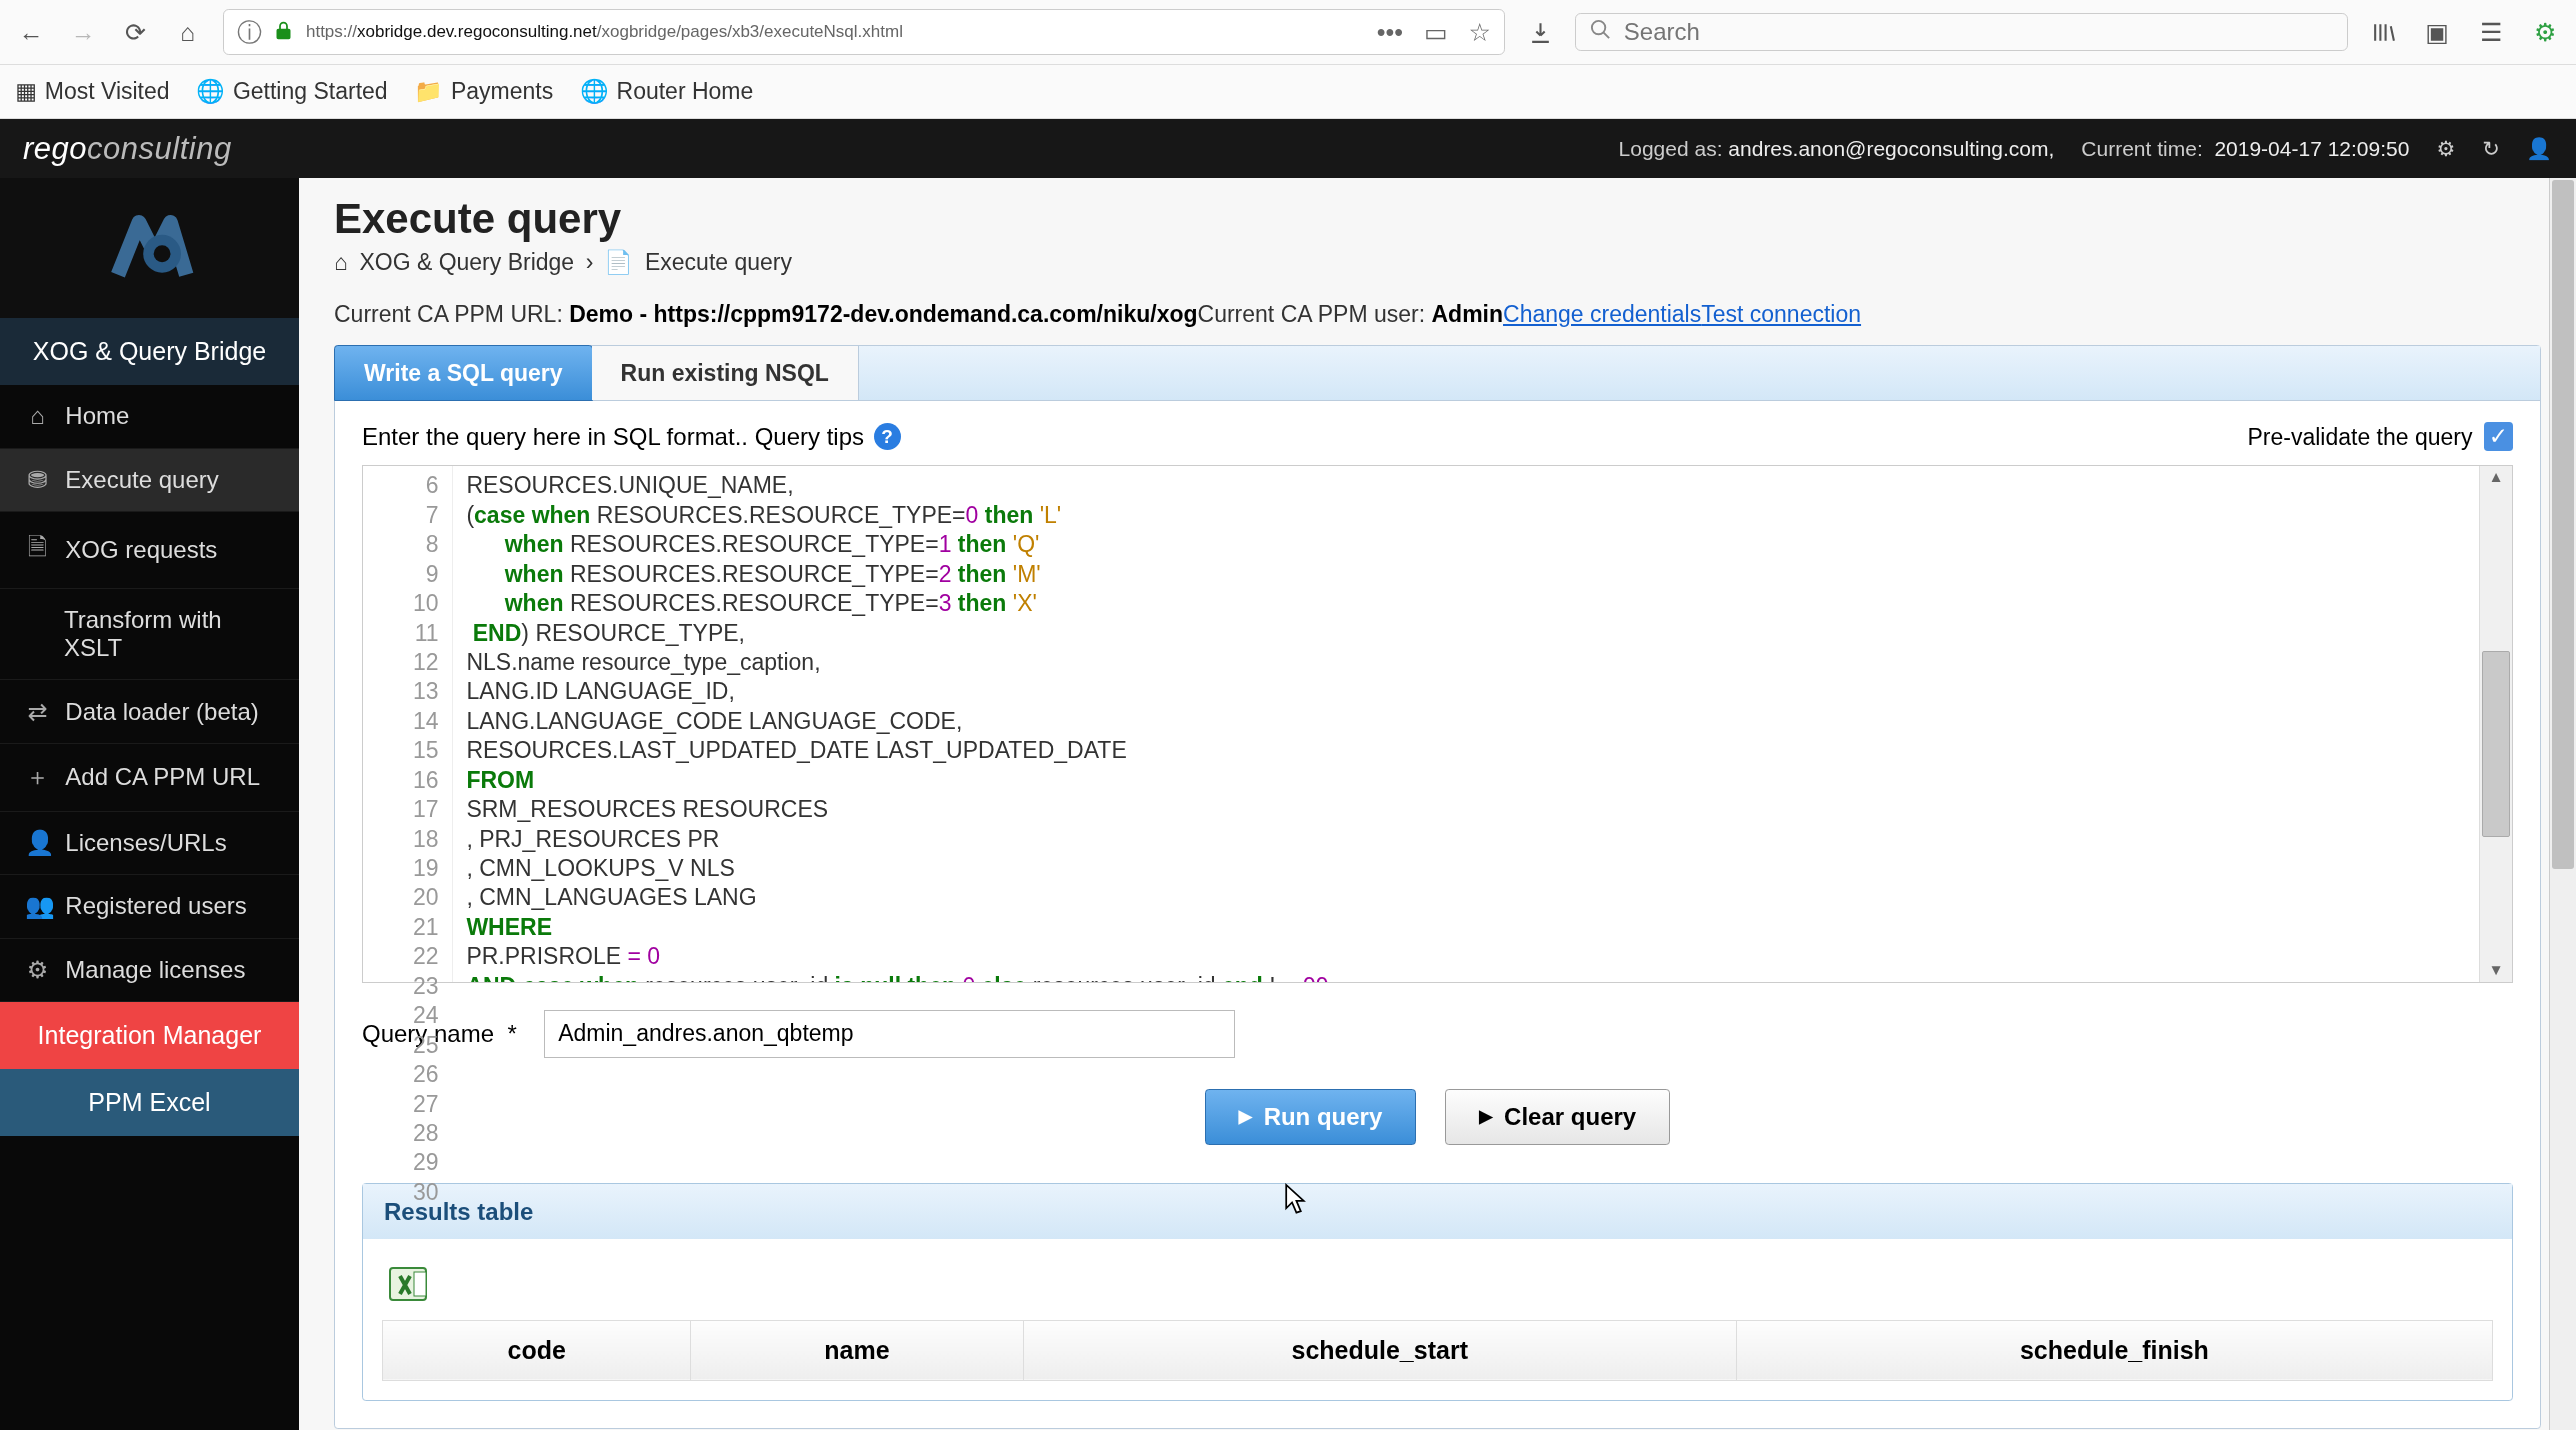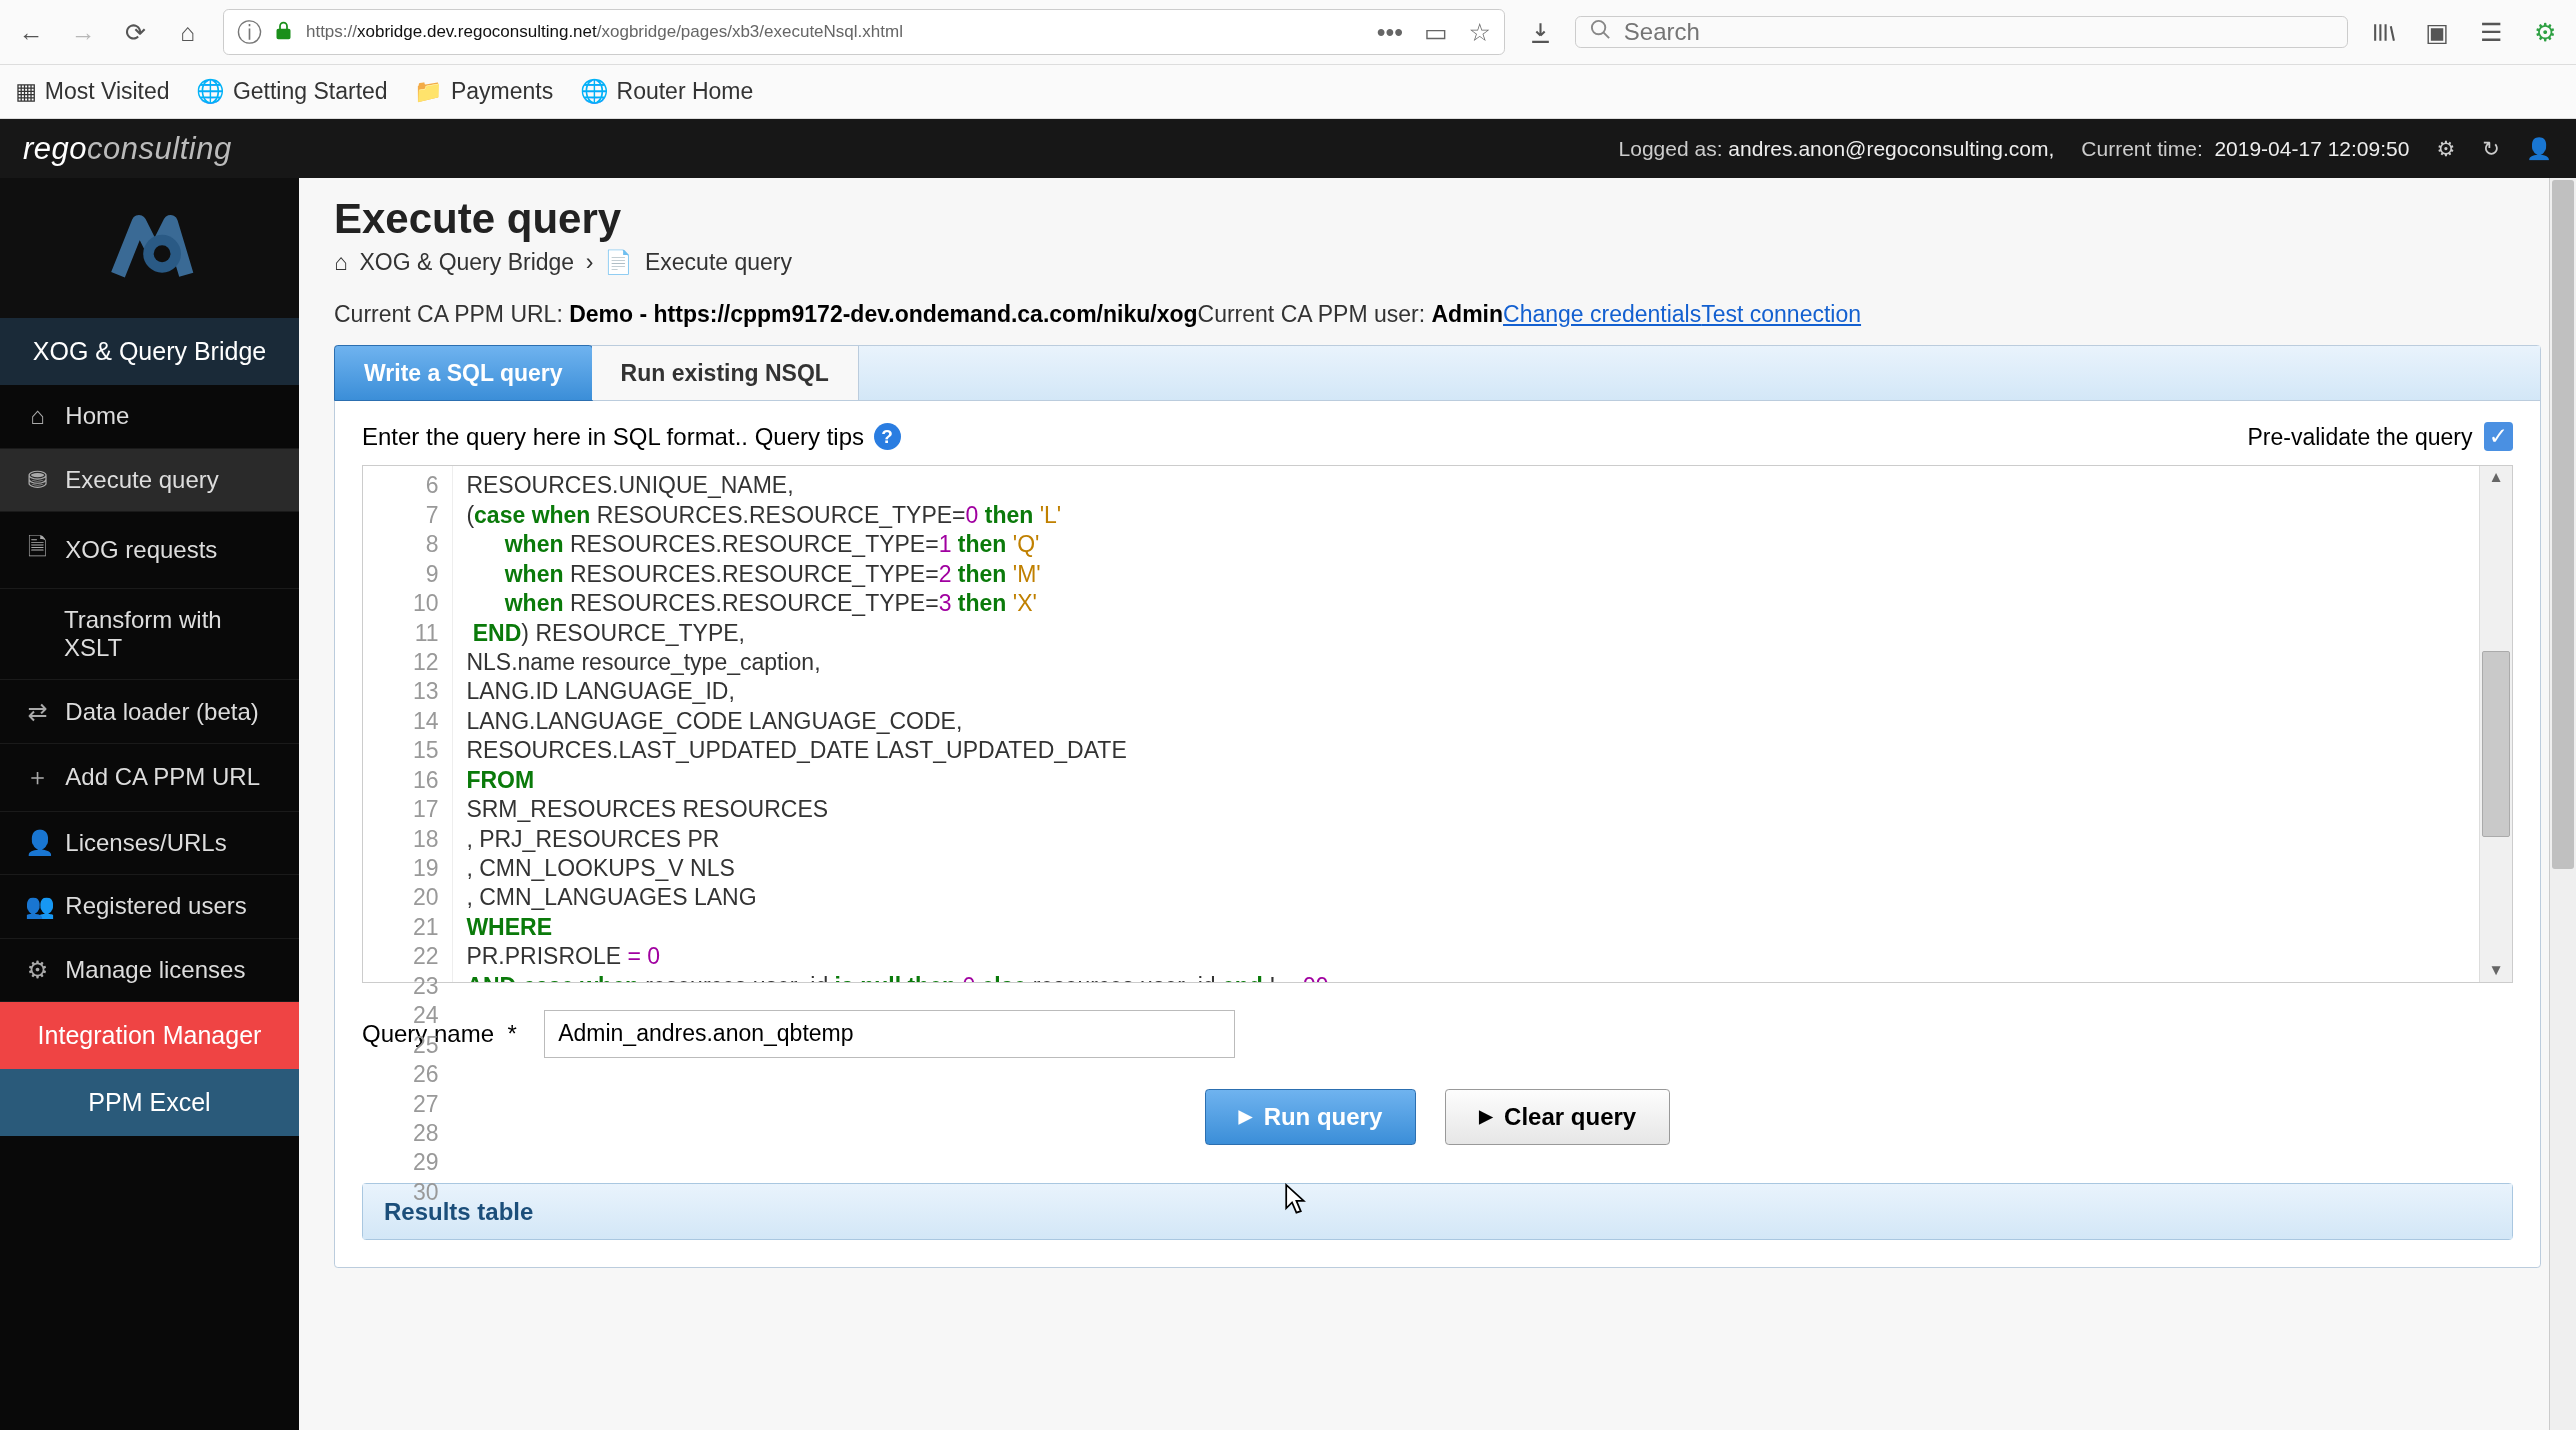--- a/index.html
+++ b/index.html
@@ -7,21 +7,21 @@
   
 
   
   .browser { width: 100%; height: 100%; display: flex; flex-direction: column; font-size: 25px; }
   .toolbar { display: flex; align-items: center; height: 65px; padding: 0 13.4px; gap: 17.3px; border-bottom: 1px solid #ddd; background:#fafafa;}
   .icon-btn { width: 35px; height: 35px; display:flex; align-items:center; justify-content:center; color:#555; cursor:pointer;}
   .url-bar { flex: 1.6; display:flex; align-items:center; height: 46px; border:1px solid #ccc; border-radius:5.8px; padding:0 13.4px; background:#fff; gap:11.5px;}
   .url-bar .lock { color:#1a8f1a; }
   .url-bar-text { color:#666; font-size:17px; white-space:nowrap; overflow:hidden;}
   .url-bar-text .domain { color:#111; }
-  .search-bar { flex:0.95; display:flex; align-items:center; height:32px; border:1px solid #ccc; border-radius:5.8px; padding:0 13.4px; gap:11.5px; font-style:italic;}
+  .search-bar { flex:0.95; display:flex; align-items:center; height:38px; border:1px solid #ccc; border-radius:5.8px; padding:0 13.4px; gap:11.5px; font-style:italic;}
   .search-bar input { border:none; outline:none; flex:1; font-size:24px; background:transparent;}
   .right-icons { display:flex; gap:19px; align-items:center;}
   .bookmarks-bar { display:flex; align-items:center; gap:27px; height:54px; padding:0 15.3px; border-bottom:1px solid #ddd; font-size:23px; color:#333; background:#fafafa;}
   .bookmarks-bar .bm { display:flex; align-items:center; gap:7.7px; cursor:pointer;}
 
   
   .app-header { display:flex; align-items:center; justify-content:space-between; background:#171717; color:#eee; height:59px; padding:0 23px; font-size:21px;}
   .app-header img, .brand-text { font-style:italic; font-weight:300; font-size:31px; letter-spacing:0.5px;}
   .brand-text .rego { color:#fff; } .brand-text .consulting { color:#bbb; }
   .header-right { display:flex; align-items:center; gap:27px; font-size:21px;}
@@ -307,20 +307,39 @@
                 <span>Run query</span>
               </div>
             <div class="btn">
                 <span class="tri">▶</span>
                 <span>Clear query</span>
               </div>
           </div>
 
           <div class="results-panel">
             <div class="results-hdr">Results table</div>
+            <div class="results-body">
+              <div class="export-ic">
+                <svg width="48" height="48" viewBox="0 0 48 48">
+                    <rect x="6" y="8" width="36" height="32" rx="3" fill="#e8f3e0" stroke="#3a8a3a" stroke-width="2"></rect>
+                    <path d="M16 16 L26 34 M26 16 L16 34" stroke="#2a7a2a" stroke-width="4"></path>
+                    <rect x="30" y="12" width="12" height="24" fill="#fff" stroke="#3a8a3a"></rect>
+                  </svg>
+              </div>
+              <table class="results">
+                <thead>
+                    <tr id="results-head-row">
+                      <th>code</th>
+                      <th>name</th>
+                      <th>schedule_start</th>
+                      <th>schedule_finish</th>
+                    </tr>
+                  </thead>
+              </table>
+            </div>
           </div>
         </div>
       </div>
 
       <div class="page-scroll">
           <div class="thumb"></div>
         </div>
     </div>
   </div>
 </div>

